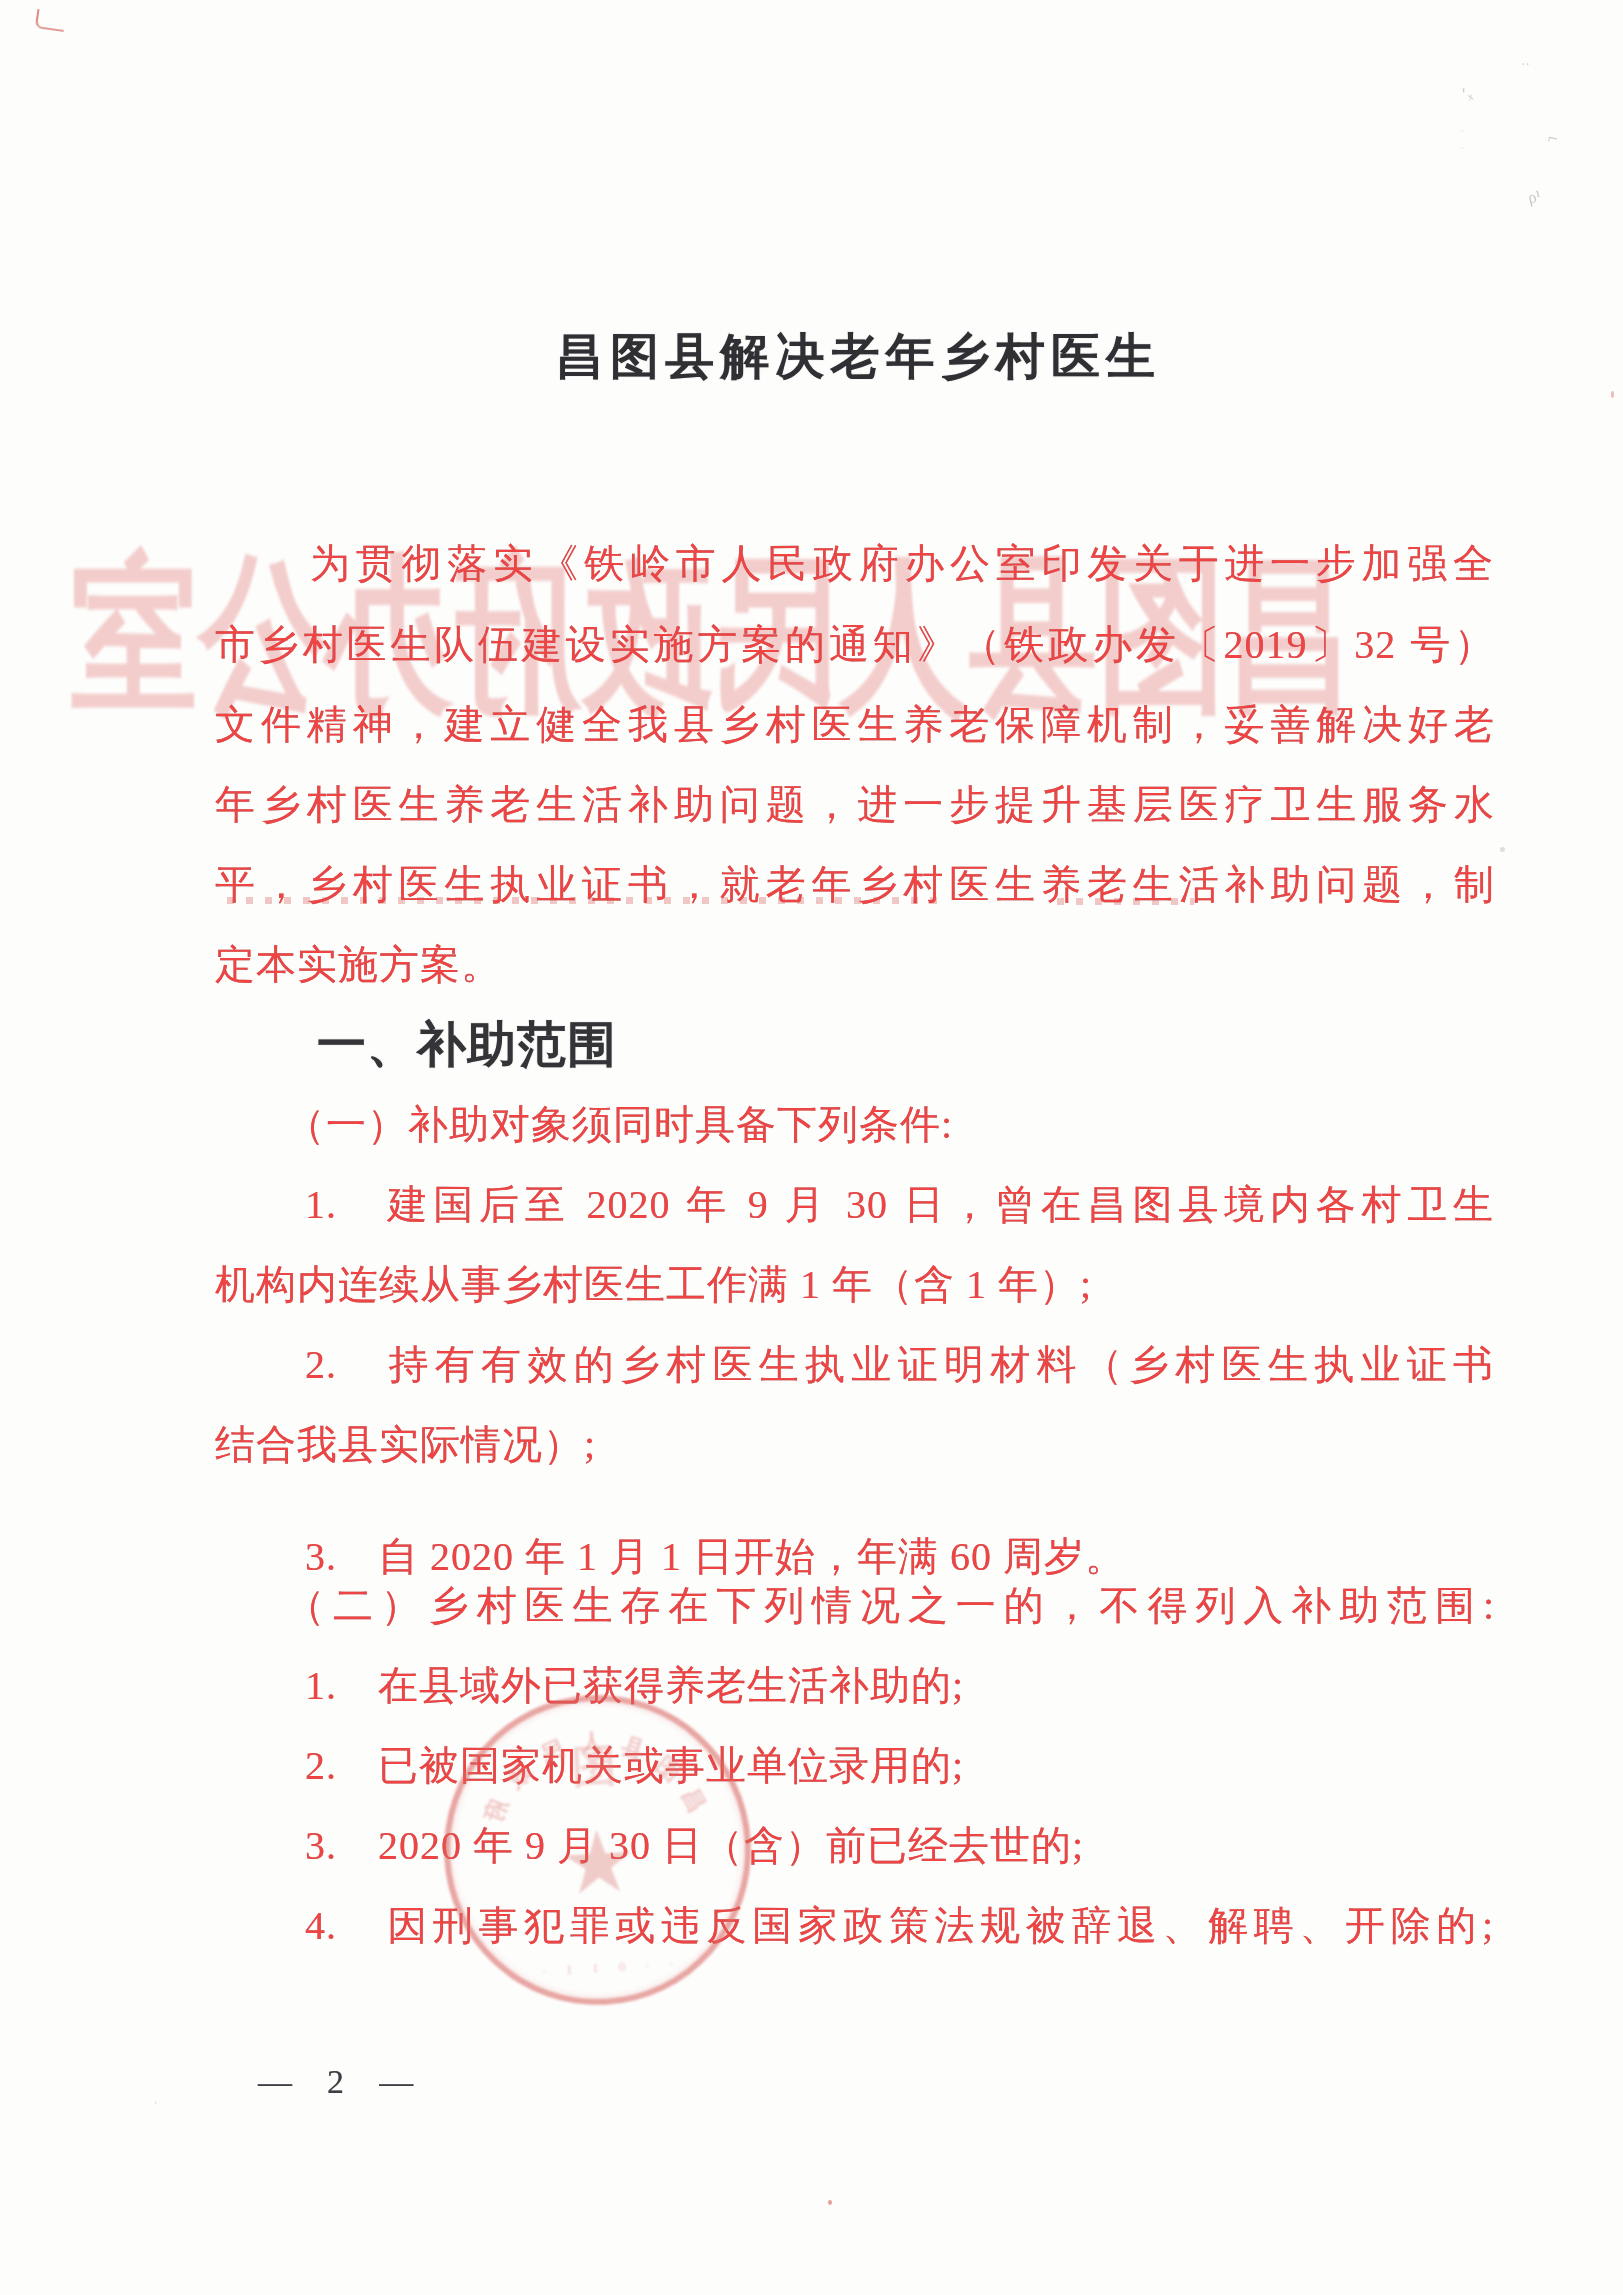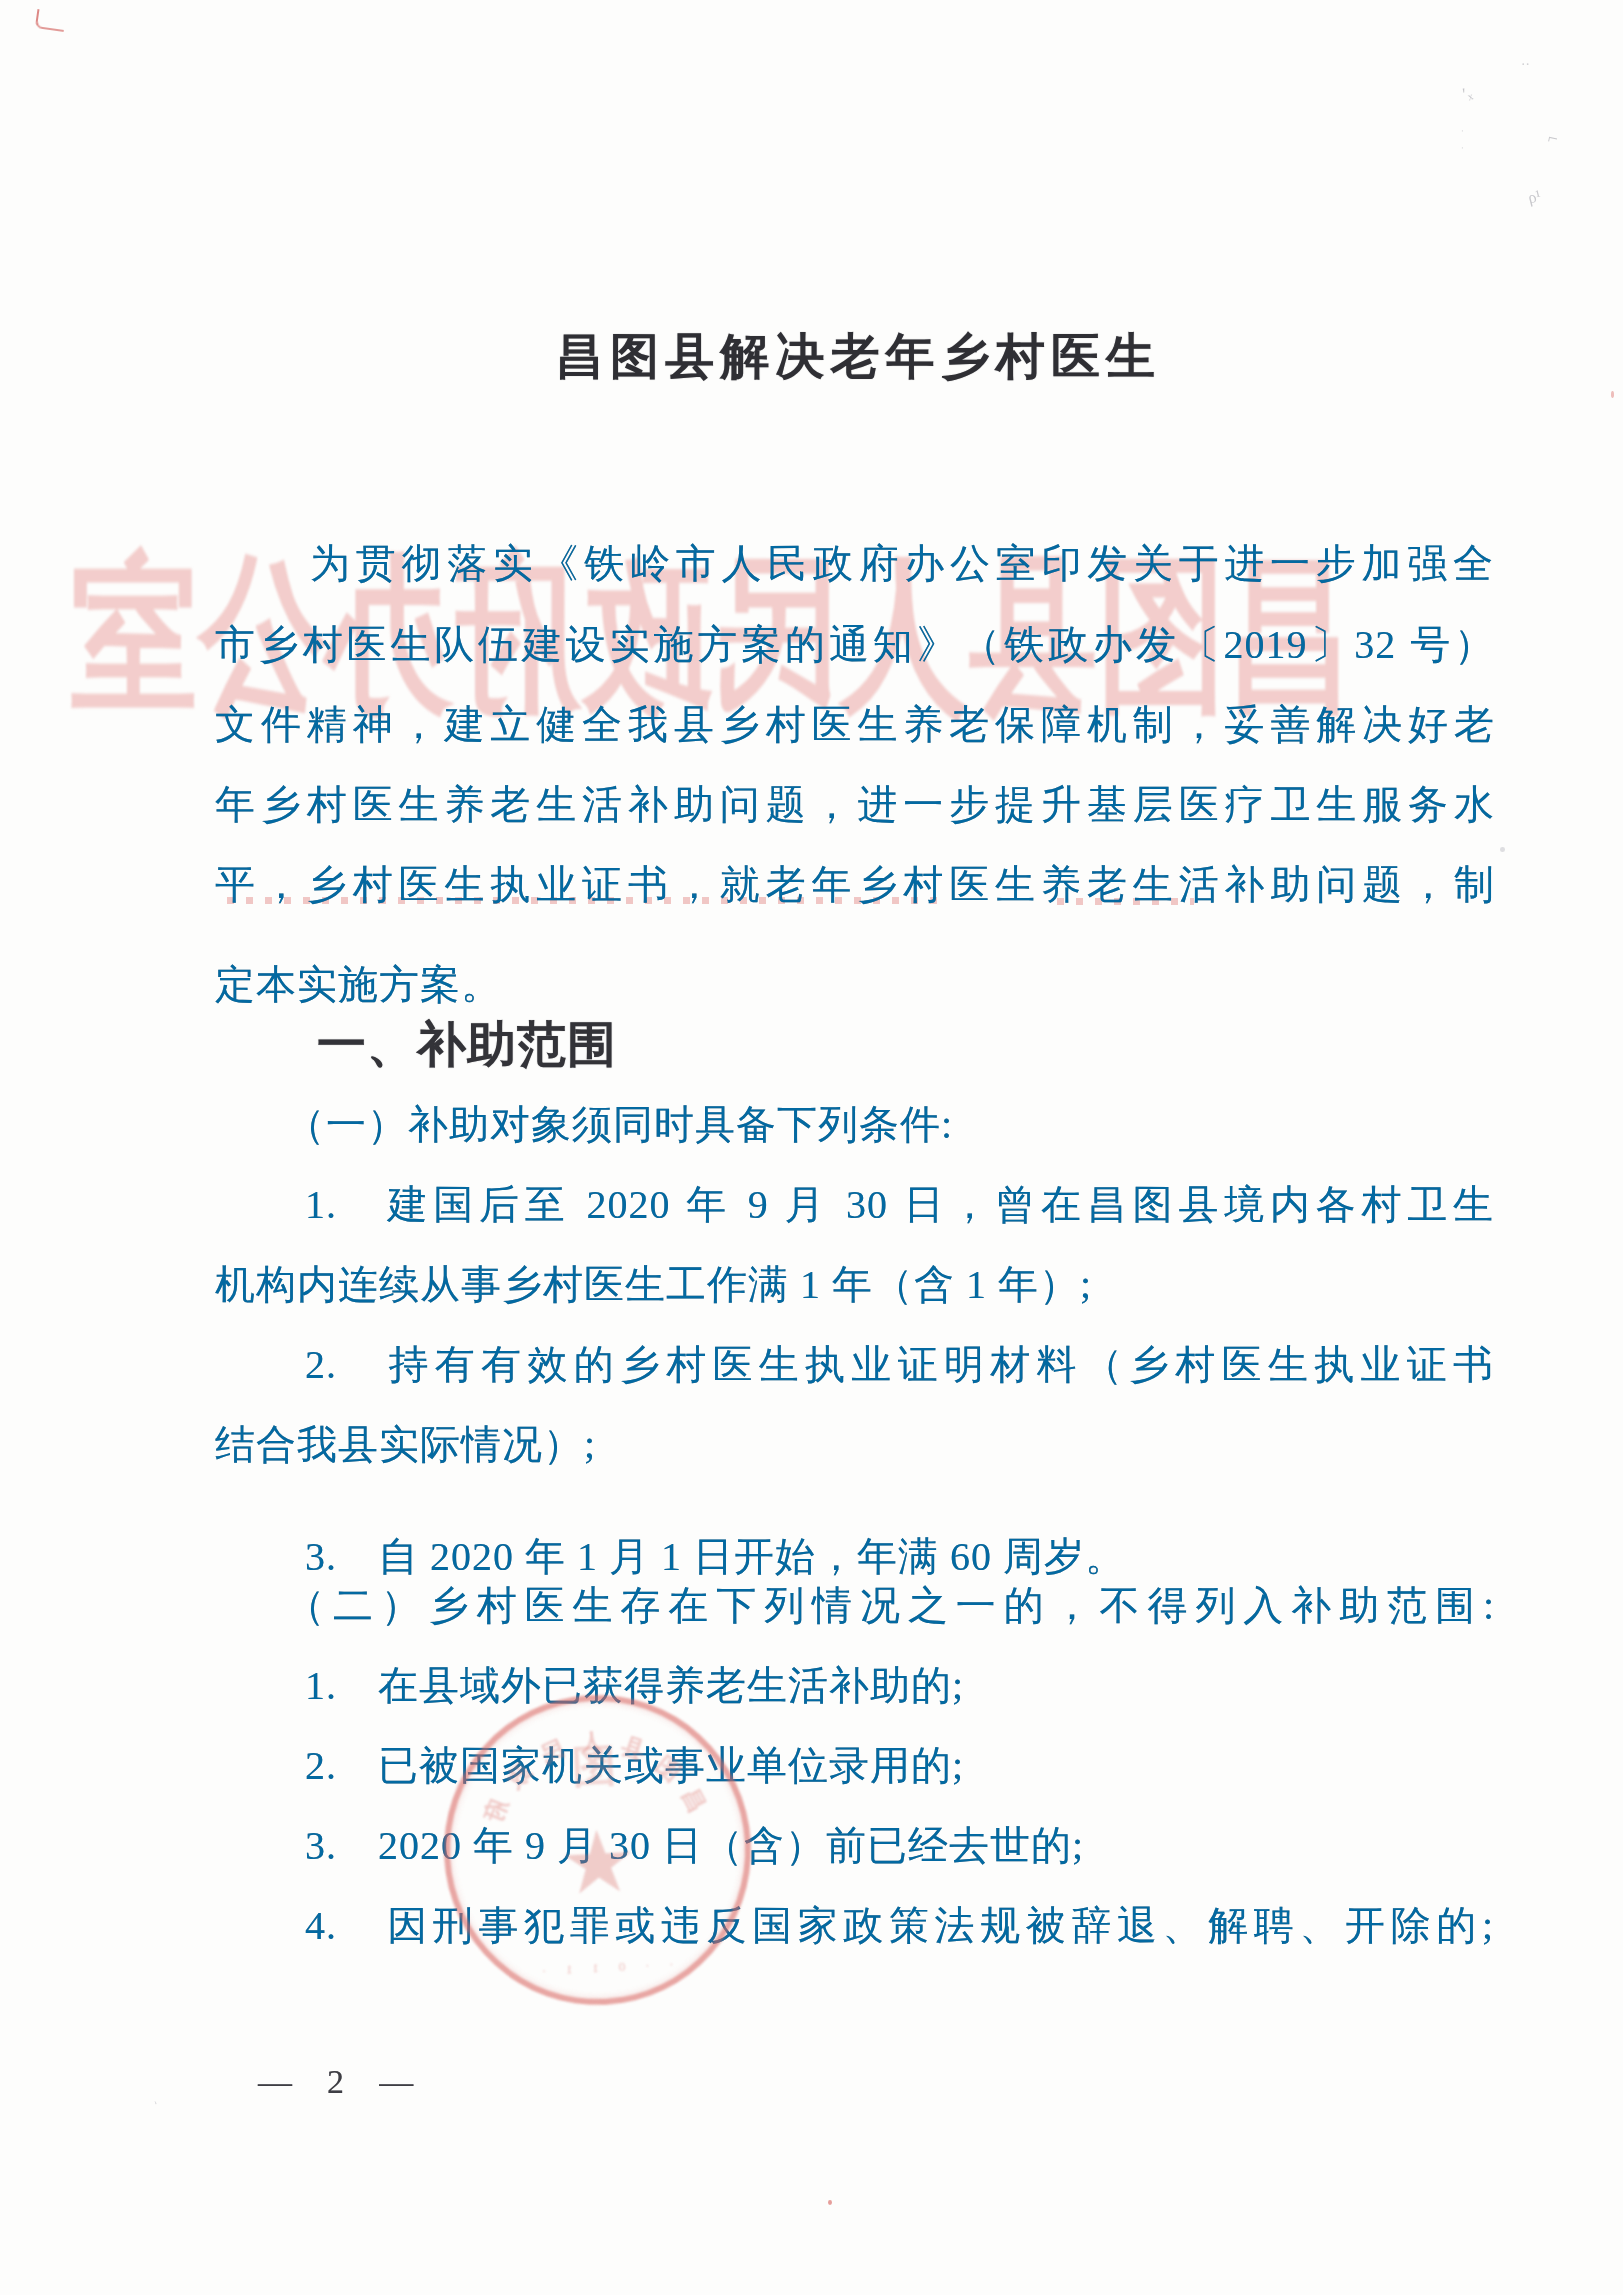--- a/index.html
+++ b/index.html
@@ -21,21 +21,21 @@
     color:#2f2f34;
     text-shadow:0 0 1px rgba(50,50,55,.45);
     white-space:nowrap;
   }
   #title1{top:323px;}
   #title2{top:429px;}
   
   .line{
     position:absolute;left:215px;width:1280px;height:56px;
     font-size:40px;line-height:53px;
-    color:#0369a1;
+    color:#ef4444;
     letter-spacing:1px;
     text-shadow:0 0 0.5px rgba(70,70,78,.55);
     white-space:nowrap;
   }
   .line.fill{
     white-space:normal;
     text-align:justify;
     -webkit-text-justify:inter-character;
     text-justify:inter-character;
     text-align-last:justify;
@@ -140,21 +140,21 @@
   <div id="micro2" class="microrow"></div>
 
   <div id="title1" class="title-line">昌图县解决老年乡村医生</div>
 
   <div id="body-lines">
       <div class="line indent fill" style="top: 537px;">为贯彻落实《铁岭市人民政府办公室印发关于进一步加强全</div>
       <div class="line flush fill" style="top: 618px;">市乡村医生队伍建设实施方案的通知》（铁政办发〔2019〕32 号）</div>
       <div class="line flush fill" style="top: 698px;">文件精神，建立健全我县乡村医生养老保障机制，妥善解决好老</div>
       <div class="line flush fill" style="top: 778px;">年乡村医生养老生活补助问题，进一步提升基层医疗卫生服务水</div>
       <div class="line flush fill" style="top: 858px;">平，乡村医生执业证书，就老年乡村医生养老生活补助问题，制</div>
-      <div class="line flush" style="top: 938px; margin-top: 20px;">定本实施方案。</div>
+      <div class="line flush" style="top: 938px;">定本实施方案。</div>
       <div class="line heading" style="top: 1018px;">一、补助范围</div>
       <div class="line sub" style="top: 1098px;">（一）补助对象须同时具备下列条件:</div>
       <div class="line list fill" style="top: 1178px;">1.　建国后至 2020 年 9 月 30 日，曾在昌图县境内各村卫生</div>
       <div class="line flush" style="top: 1258px;">机构内连续从事乡村医生工作满 1 年（含 1 年）;</div>
       <div class="line list fill" style="top: 1338px;">2.　持有有效的乡村医生执业证明材料（乡村医生执业证书</div>
       <div class="line flush" style="top: 1418px;">结合我县实际情况）;</div>
       <div class="line list" style="top: 1530px;">3.　自 2020 年 1 月 1 日开始，年满 60 周岁。</div>
       <div class="line sub fill" style="top: 1579px;">（二）乡村医生存在下列情况之一的，不得列入补助范围:</div>
       <div class="line list" style="top: 1659px;">1.　在县域外已获得养老生活补助的;</div>
       <div class="line list" style="top: 1739px;">2.　已被国家机关或事业单位录用的;</div>

